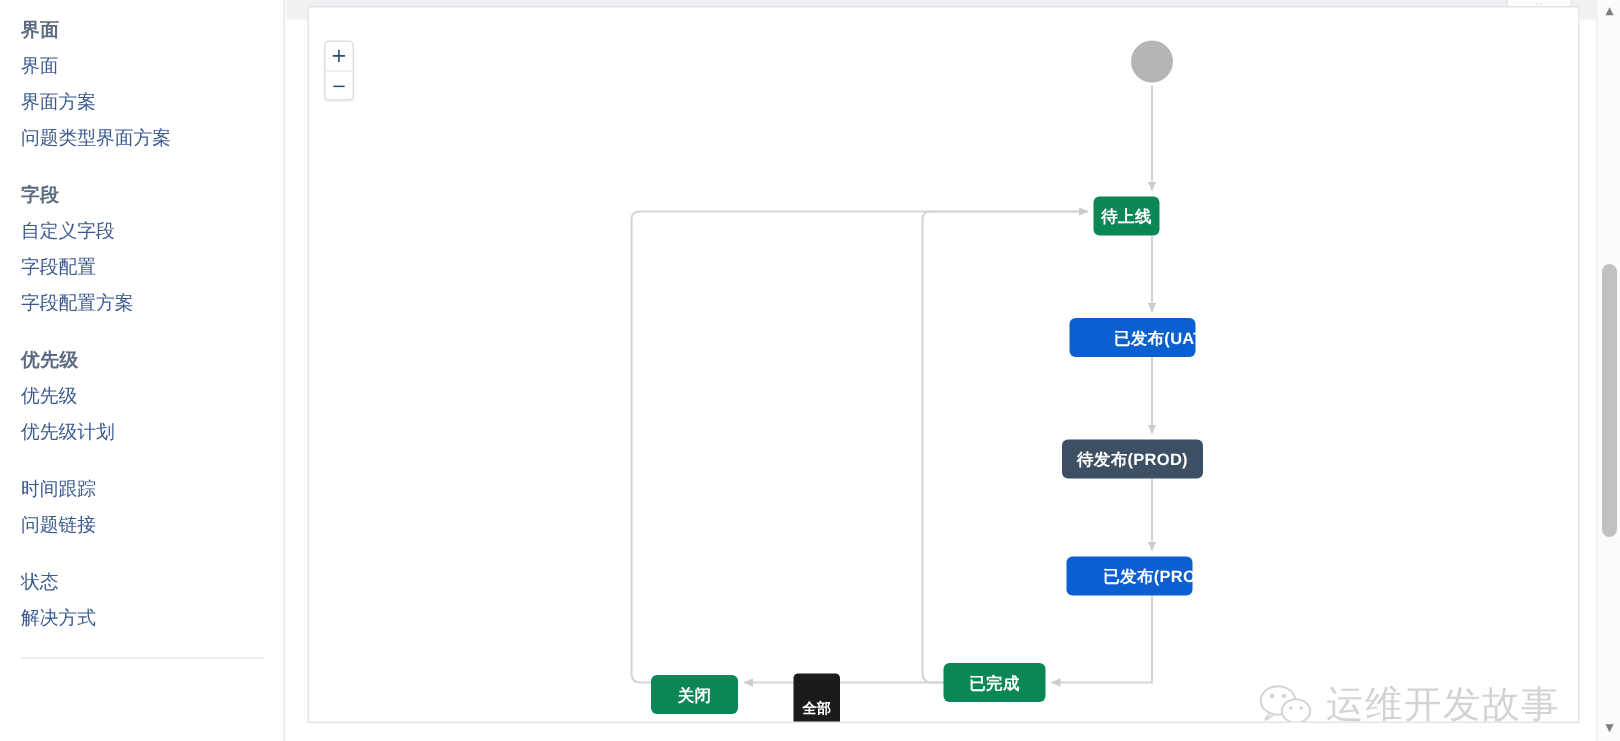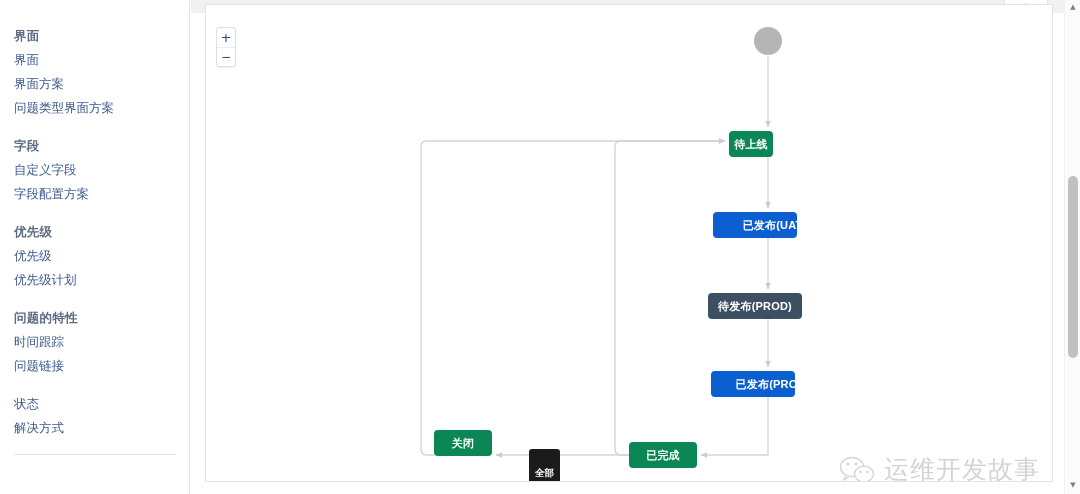--- a/index.html
+++ b/index.html
@@ -22,21 +22,21 @@
   
   #sidebar {
     position: absolute;
     left: 0; top: 0;
     width: 190px;
     height: 494px;
     background: #ffffff;
     border-right: 1px solid #e4e6ea;
     overflow: hidden;
     padding-left: 14px;
-    padding-top: 24px;
+    padding-top: 8px;
   }
   .side-group { margin-bottom: 14px; }
   .side-header {
     font-size: 12.5px;
     color: #5d6b82;
     font-weight: bold;
     line-height: 24px;
     letter-spacing: .3px;
     white-space: nowrap;
   }
@@ -226,31 +226,31 @@
     <div class="side-group">
       <div class="side-header">界面</div>
       <div class="side-item">界面</div>
       <div class="side-item">界面方案</div>
       <div class="side-item">问题类型界面方案</div>
     </div>
 
     <div class="side-group">
       <div class="side-header">字段</div>
       <div class="side-item">自定义字段</div>
+      <div class="side-item">字段配置</div>
       <div class="side-item">字段配置方案</div>
     </div>
 
     <div class="side-group">
       <div class="side-header">优先级</div>
       <div class="side-item">优先级</div>
       <div class="side-item">优先级计划</div>
     </div>
 
     <div class="side-group">
-      <div class="side-header">问题的特性</div>
       <div class="side-item">时间跟踪</div>
       <div class="side-item">问题链接</div>
     </div>
 
     <div class="side-group">
       <div class="side-item">状态</div>
       <div class="side-item">解决方式</div>
     </div>
 
     <div class="side-divider"></div>
@@ -300,21 +300,21 @@
       <div class="node green" style="left:524px; top:127px; width:42px; height:24px;">待上线</div>
 
       <div class="node blue" style="left:508px; top:208px; width:82px; height:24px;">已发布(UAT)</div>
 
       <div class="node slate" style="left:503px; top:289px; width:92px; height:24px;text-align:center;">待发布(PROD)</div>
 
       <div class="node blue" style="left:506px; top:367px; width:82px; height:24px;">已发布(PROD)</div>
 
       <div class="node green" style="left:424px; top:438px; width:66px; height:24px;">已完成</div>
 
-      <div class="node green" style="left:229px; top:426px; width:56px; height:24px;">关闭</div>
+      <div class="node green" style="left:229px; top:446px; width:56px; height:24px;">关闭</div>
 
       <div class="edge-label" style="left:323px; top:444px;">全部</div>
 
       <div id="watermark">
         <svg width="38" height="30" viewBox="0 0 38 30">
           <g fill="none" stroke="#8d8d8d" stroke-width="1.3">
             <ellipse cx="14" cy="12" rx="11.5" ry="9.5"></ellipse>
             <path d="M8,20.5 L5.5,25 L10.5,22" stroke-linejoin="round"></path>
             <ellipse cx="26" cy="19" rx="9.5" ry="7.8" fill="#ffffff"></ellipse>
             <path d="M31,25.5 L33.5,29 L29,27.2" stroke-linejoin="round"></path>

